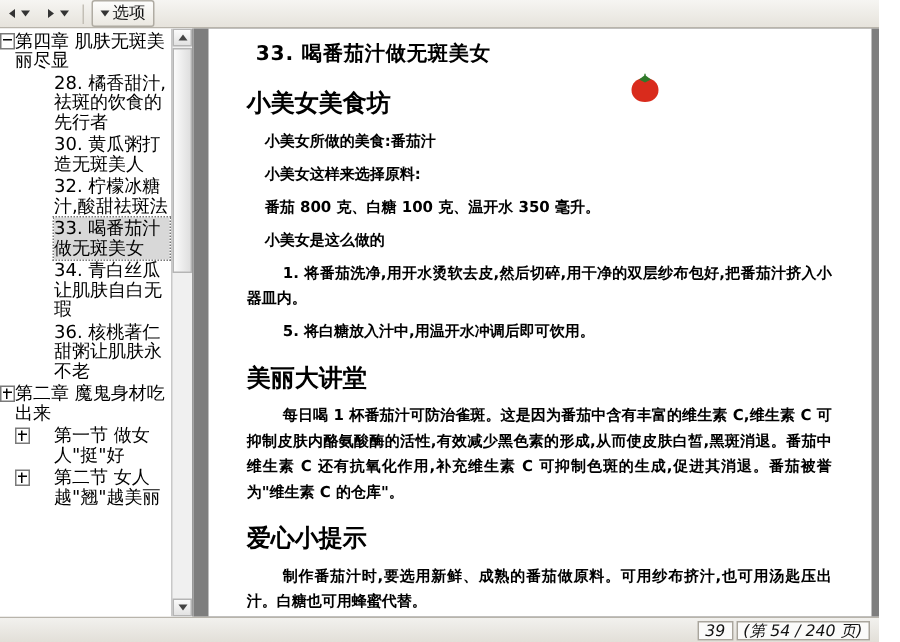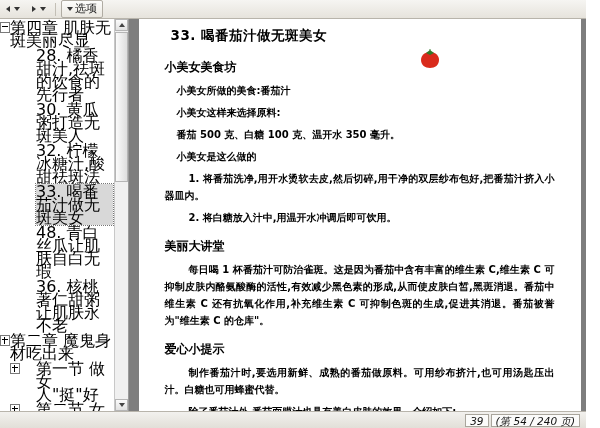--- a/index.html
+++ b/index.html
@@ -99,21 +99,21 @@
     position: absolute;
     top: 0; left: 0; right: 13px; bottom: 0;
     overflow: hidden;
     padding: 1px 0 0 0;
   }
   .toc-item {
     display: flex;
     align-items: flex-start;
     padding: 0 2px 0 2px;
     line-height: 13px;
-    font-size: 16px;
+    font-size: 12px;
     color: #000;
   }
   .toc-item .tw {
     flex: 0 0 10px;
     width: 10px;
     padding-top: 2px;
     display: flex;
     justify-content: center;
   }
   .toc-item .lbl {
@@ -194,21 +194,21 @@
     font-family: "DejaVu Sans", "Liberation Sans", sans-serif;
     overflow: hidden;
   }
   .doc-title {
     font-size: 13.5px;
     font-weight: bold;
     margin: 2px 0 14px 6px;
     letter-spacing: 0.5px;
   }
   .h2 {
-    font-size: 12px;
+    font-size: 16px;
     font-weight: bold;
     margin: 12px 0 6px 0;
   }
   .p {
     font-size: 10px;
     line-height: 17px;
     margin: 0 0 5px 0;
     text-align: justify;
     font-weight: bold;
   }
@@ -298,21 +298,21 @@
           <span class="lbl">32. 柠檬冰糖汁,酸甜祛斑法</span>
         </div>
 
         <div class="toc-item lvl1 sel">
           <span class="tw"></span>
           <span class="lbl">33. 喝番茄汁做无斑美女</span>
         </div>
 
         <div class="toc-item lvl1">
           <span class="tw"></span>
-          <span class="lbl">48. 青白丝瓜让肌肤自白无瑕</span>
+          <span class="lbl">34. 青白丝瓜让肌肤自白无瑕</span>
         </div>
 
 
         <div class="toc-item lvl1">
           <span class="tw"></span>
           <span class="lbl">36. 核桃著仁甜粥让肌肤永不老</span>
         </div>
 
         <div class="toc-item lvl0">
           <span class="tw">
@@ -355,24 +355,24 @@
 
         <svg class="tomato" viewBox="0 0 22 20">
           <path d="M11 3 C5 3 2 7 2 11 C2 16 6 19 11 19 C16 19 20 16 20 11 C20 7 17 3 11 3 Z" fill="#d92b1c"></path>
           <path d="M7 4 L11 1 L15 4 L11 6 Z" fill="#2f7a2a"></path>
           <path d="M10.5 0 L11.5 0 L11.3 3 L10.7 3 Z" fill="#2f7a2a"></path>
         </svg>
 
         <div class="h2">小美女美食坊</div>
         <div class="p indent1">小美女所做的美食:番茄汁</div>
         <div class="p indent1">小美女这样来选择原料:</div>
-        <div class="p indent1">番茄 500 克、白糖 100 克、温开水 350 毫升。</div>
+        <div class="p indent1">番茄 800 克、白糖 100 克、温开水 350 毫升。</div>
         <div class="p indent1">小美女是这么做的</div>
         <div class="p indent">1. 将番茄洗净,用开水烫软去皮,然后切碎,用干净的双层纱布包好,把番茄汁挤入小器皿内。</div>
-        <div class="p indent">2. 将白糖放入汁中,用温开水冲调后即可饮用。</div>
+        <div class="p indent">5. 将白糖放入汁中,用温开水冲调后即可饮用。</div>
 
         <div class="h2">美丽大讲堂</div>
         <div class="p indent">每日喝 1 杯番茄汁可防治雀斑。这是因为番茄中含有丰富的维生素 C,维生素 C 可抑制皮肤内酪氨酸酶的活性,有效减少黑色素的形成,从而使皮肤白皙,黑斑消退。番茄中维生素 C 还有抗氧化作用,补充维生素 C 可抑制色斑的生成,促进其消退。番茄被誉为"维生素 C 的仓库"。</div>
 
         <div class="h2">爱心小提示</div>
         <div class="p indent">制作番茄汁时,要选用新鲜、成熟的番茄做原料。可用纱布挤汁,也可用汤匙压出汁。白糖也可用蜂蜜代替。</div>
         <div class="p indent">除了番茄汁外,番茄面膜汁也具有美白皮肤的效果。介绍如下:</div>
 
       </div>
     </div>

